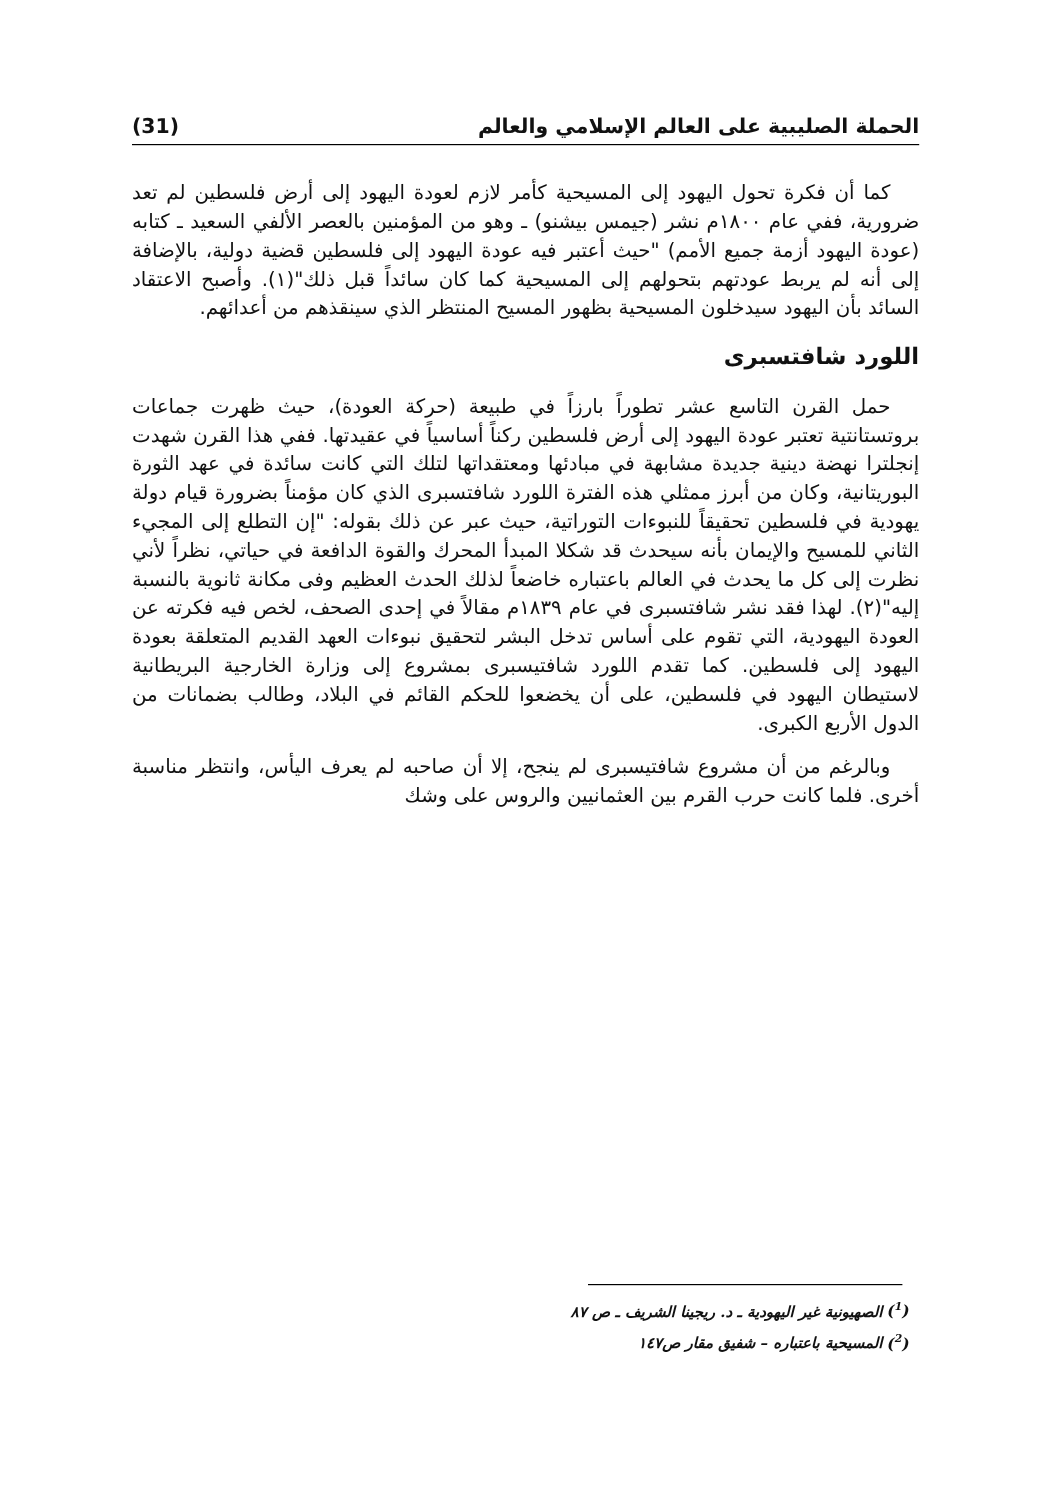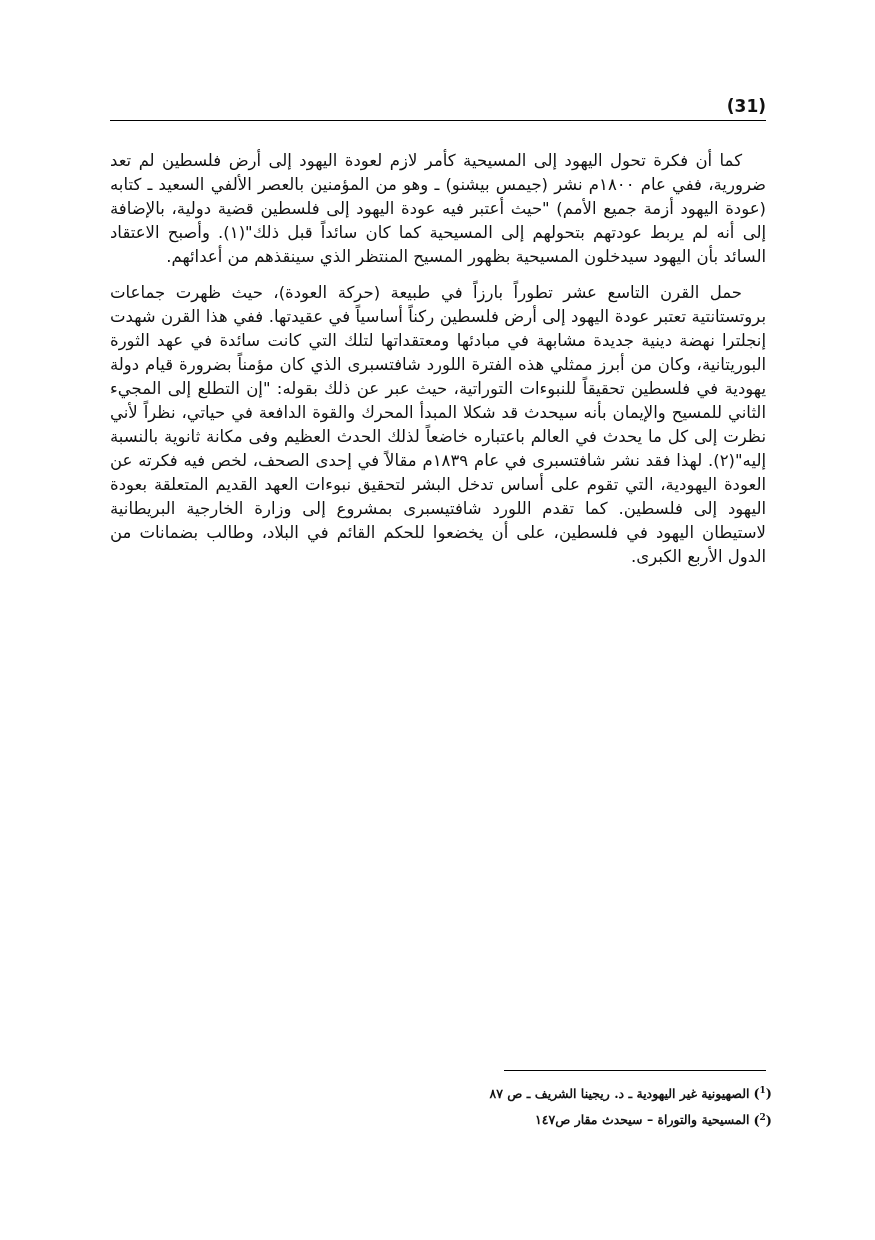--- a/index.html
+++ b/index.html
@@ -57,22 +57,23 @@
     h2.section-heading {
       margin: 10px 0 14px 0;
       font-size: 19px;
       font-weight: bold;
       line-height: 32px;
       font-family: "DejaVu Sans", sans-serif;
     }
     .footnotes {
       position: absolute;
       top: 984px;
-      right: 0;
+      right: 14px;
       width: 262px;
+      font-style: italic;
     }
     .footnote-rule {
       border-top: 1.2px solid #000;
       width: 262px;
       margin-left: auto;
       margin-bottom: 8px;
     }
     .footnote {
       font-family: "DejaVu Serif", serif;
       font-size: 12.5px;
@@ -91,32 +92,35 @@
     }
     .fn-text {
       font-weight: bold;
     }
   </style>
 </head>
 <body>
 
 <div class="page">
   <div class="running-header">
+    <span class="running-title">الحملة الصليبية على العالم الإسلامي والعالم</span>
     <span class="page-number">(31)</span>
   </div>
 
   <div class="body">
     <p class="para">كما أن فكرة تحول اليهود إلى المسيحية كأمر لازم لعودة اليهود إلى أرض فلسطين لم تعد ضرورية، ففي عام ١٨٠٠م نشر (جيمس بيشنو) ـ وهو من المؤمنين بالعصر الألفي السعيد ـ كتابه (عودة اليهود أزمة جميع الأمم) "حيث أعتبر فيه عودة اليهود إلى فلسطين قضية دولية، بالإضافة إلى أنه لم يربط عودتهم بتحولهم إلى المسيحية كما كان سائداً قبل ذلك"(١). وأصبح الاعتقاد السائد بأن اليهود سيدخلون المسيحية بظهور المسيح المنتظر الذي سينقذهم من أعدائهم.</p>
+    <h2 class="section-heading">اللورد شافتسبرى</h2>
     <p class="para">حمل القرن التاسع عشر تطوراً بارزاً في طبيعة (حركة العودة)، حيث ظهرت جماعات بروتستانتية تعتبر عودة اليهود إلى أرض فلسطين ركناً أساسياً في عقيدتها. ففي هذا القرن شهدت إنجلترا نهضة دينية جديدة مشابهة في مبادئها ومعتقداتها لتلك التي كانت سائدة في عهد الثورة البوريتانية، وكان من أبرز ممثلي هذه الفترة اللورد شافتسبرى الذي كان مؤمناً بضرورة قيام دولة يهودية في فلسطين تحقيقاً للنبوءات التوراتية، حيث عبر عن ذلك بقوله: "إن التطلع إلى المجيء الثاني للمسيح والإيمان بأنه سيحدث قد شكلا المبدأ المحرك والقوة الدافعة في حياتي، نظراً لأني نظرت إلى كل ما يحدث في العالم باعتباره خاضعاً لذلك الحدث العظيم وفى مكانة ثانوية بالنسبة إليه"(٢). لهذا فقد نشر شافتسبرى في عام ١٨٣٩م مقالاً في إحدى الصحف، لخص فيه فكرته عن العودة اليهودية، التي تقوم على أساس تدخل البشر لتحقيق نبوءات العهد القديم المتعلقة بعودة اليهود إلى فلسطين. كما تقدم اللورد شافتيسبرى بمشروع إلى وزارة الخارجية البريطانية لاستيطان اليهود في فلسطين، على أن يخضعوا للحكم القائم في البلاد، وطالب بضمانات من الدول الأربع الكبرى.</p>
+    <p class="para">وبالرغم من أن مشروع شافتيسبرى لم ينجح، إلا أن صاحبه لم يعرف اليأس، وانتظر مناسبة أخرى. فلما كانت حرب القرم بين العثمانيين والروس على وشك</p>
   </div>
 
   <div class="footnotes">
     <div class="footnote-rule"></div>
     <div class="footnote">
       <span class="fn-mark">(<sup>1</sup>)</span>
       <span class="fn-text">الصهيونية غير اليهودية ـ د. ريجينا الشريف ـ ص ٨٧</span>
     </div>
     <div class="footnote">
       <span class="fn-mark">(<sup>2</sup>)</span>
-      <span class="fn-text">المسيحية والتوراة – سيحدث مقار ص١٤٧</span>
+      <span class="fn-text">المسيحية باعتباره – شفيق مقار ص١٤٧</span>
     </div>
   </div>
 </div>
 
 </body></html>

